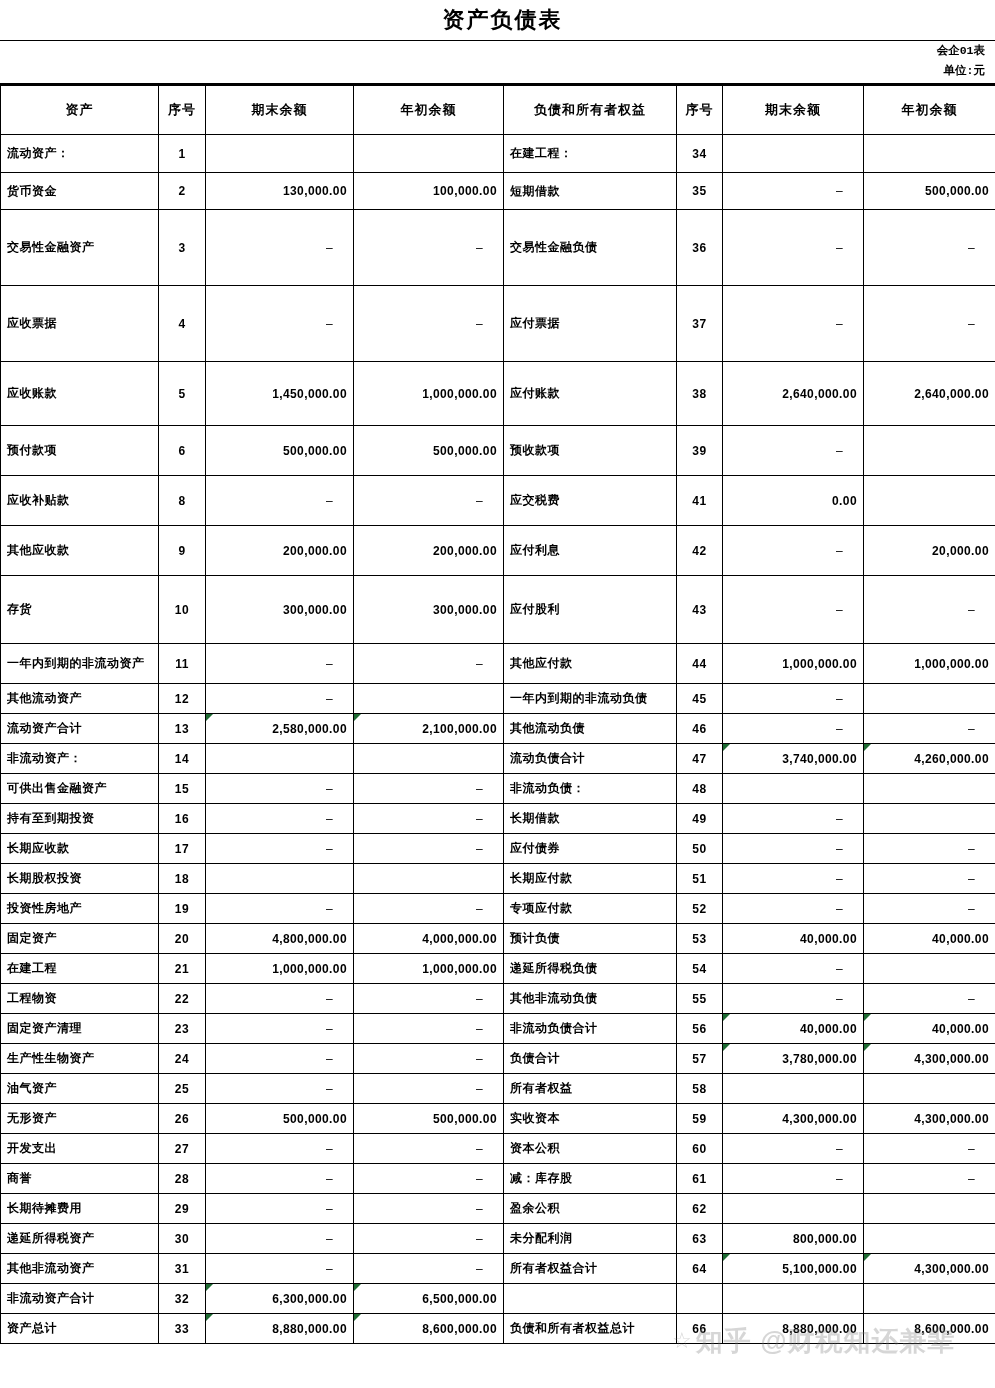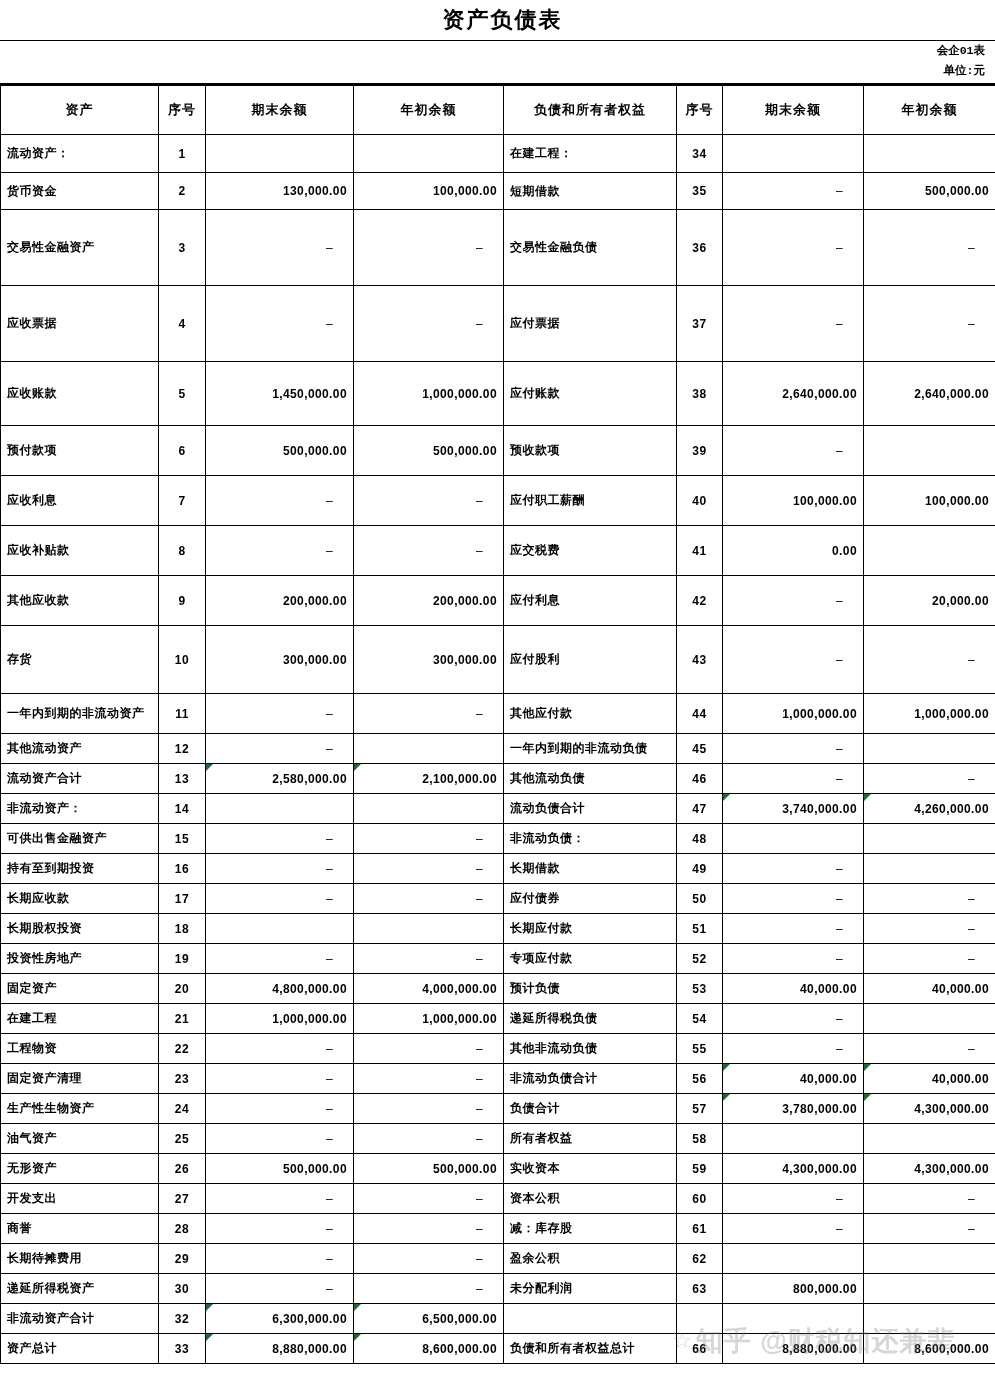--- a/index.html
+++ b/index.html
@@ -242,30 +242,20 @@
           <td class="label ind1">预付款项</td>
           <td class="num">6</td>
           <td class="amt">500,000.00</td>
           <td class="amt">500,000.00</td>
           <td class="label ind1">预收款项</td>
           <td class="num">39</td>
           <td class="amt dash">–</td>
           <td class="amt"></td>
         </tr>
         <tr style="height: 50px;">
-          <td class="label ind1">应收利息</td>
-          <td class="num">7</td>
-          <td class="amt dash">–</td>
-          <td class="amt dash">–</td>
-          <td class="label ind1">应付职工薪酬</td>
-          <td class="num">40</td>
-          <td class="amt">100,000.00</td>
-          <td class="amt">100,000.00</td>
-        </tr>
-        <tr style="height: 50px;">
           <td class="label ind1">应收补贴款</td>
           <td class="num">8</td>
           <td class="amt dash">–</td>
           <td class="amt dash">–</td>
           <td class="label ind1">应交税费</td>
           <td class="num">41</td>
           <td class="amt">0.00</td>
           <td class="amt"></td>
         </tr>
         <tr style="height: 50px;">
@@ -482,20 +472,30 @@
           <td class="label ind1">递延所得税资产</td>
           <td class="num">30</td>
           <td class="amt dash">–</td>
           <td class="amt dash">–</td>
           <td class="label ind1">未分配利润</td>
           <td class="num">63</td>
           <td class="amt">800,000.00</td>
           <td class="amt"></td>
         </tr>
         <tr style="height: 30px;">
+          <td class="label ind1">其他非流动资产</td>
+          <td class="num">31</td>
+          <td class="amt dash">–</td>
+          <td class="amt dash">–</td>
+          <td class="label ind2">所有者权益合计</td>
+          <td class="num">64</td>
+          <td class="amt mark">5,100,000.00</td>
+          <td class="amt mark">4,300,000.00</td>
+        </tr>
+        <tr style="height: 30px;">
           <td class="label ind2">非流动资产合计</td>
           <td class="num">32</td>
           <td class="amt mark">6,300,000.00</td>
           <td class="amt mark">6,500,000.00</td>
           <td class="label ind1"></td>
           <td class="num"></td>
           <td class="amt"></td>
           <td class="amt"></td>
         </tr>
         <tr style="height: 30px;">

